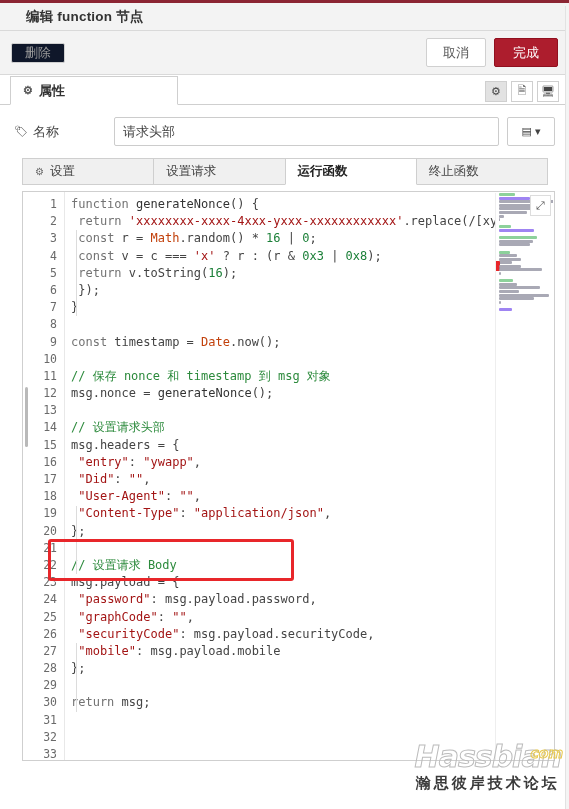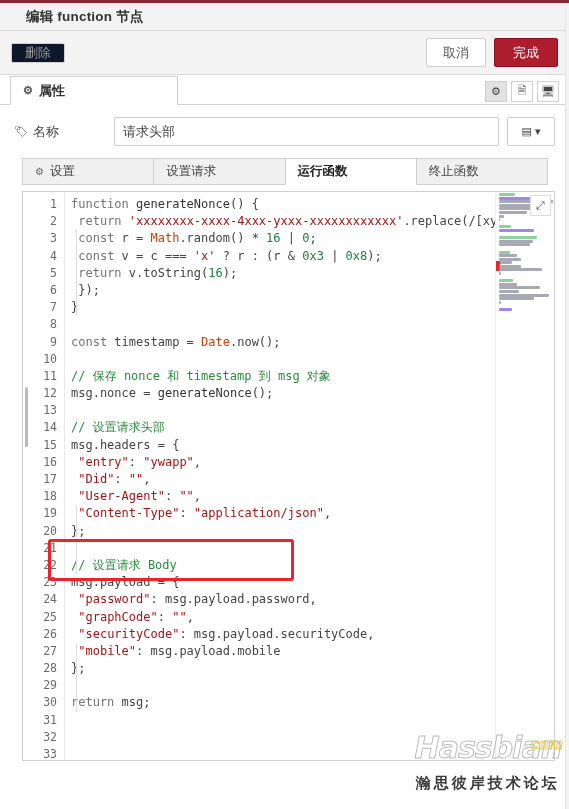--- a/index.html
+++ b/index.html
@@ -319,21 +319,21 @@
     -webkit-text-stroke: 1px #e8c84a;
     letter-spacing: 0px;
     margin-top: 8px;
   }
   .wm-sub {
     font-family: "DejaVu Sans", sans-serif;
     font-size: 15px;
     font-weight: bold;
     color: #3a3a3a;
     letter-spacing: 3px;
-    margin-top: 10px;
+    margin-top: 1px;
   }
 
   
   .page-scroll {
     position: absolute;
     right: 0; top: 3px;
     width: 4px; height: 806px;
     background: #f4f4f4;
     border-left: 1px solid #e2e2e2;
   }

